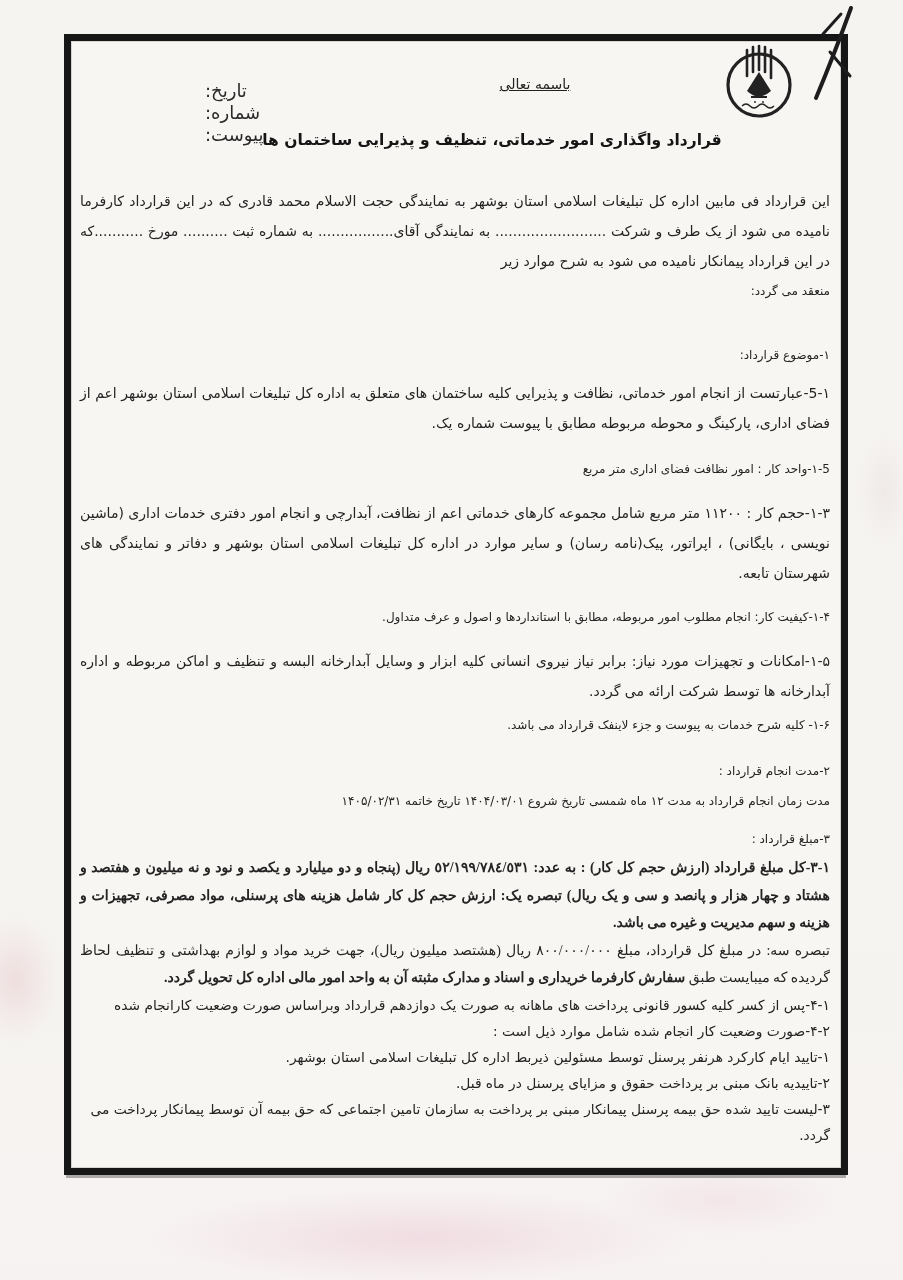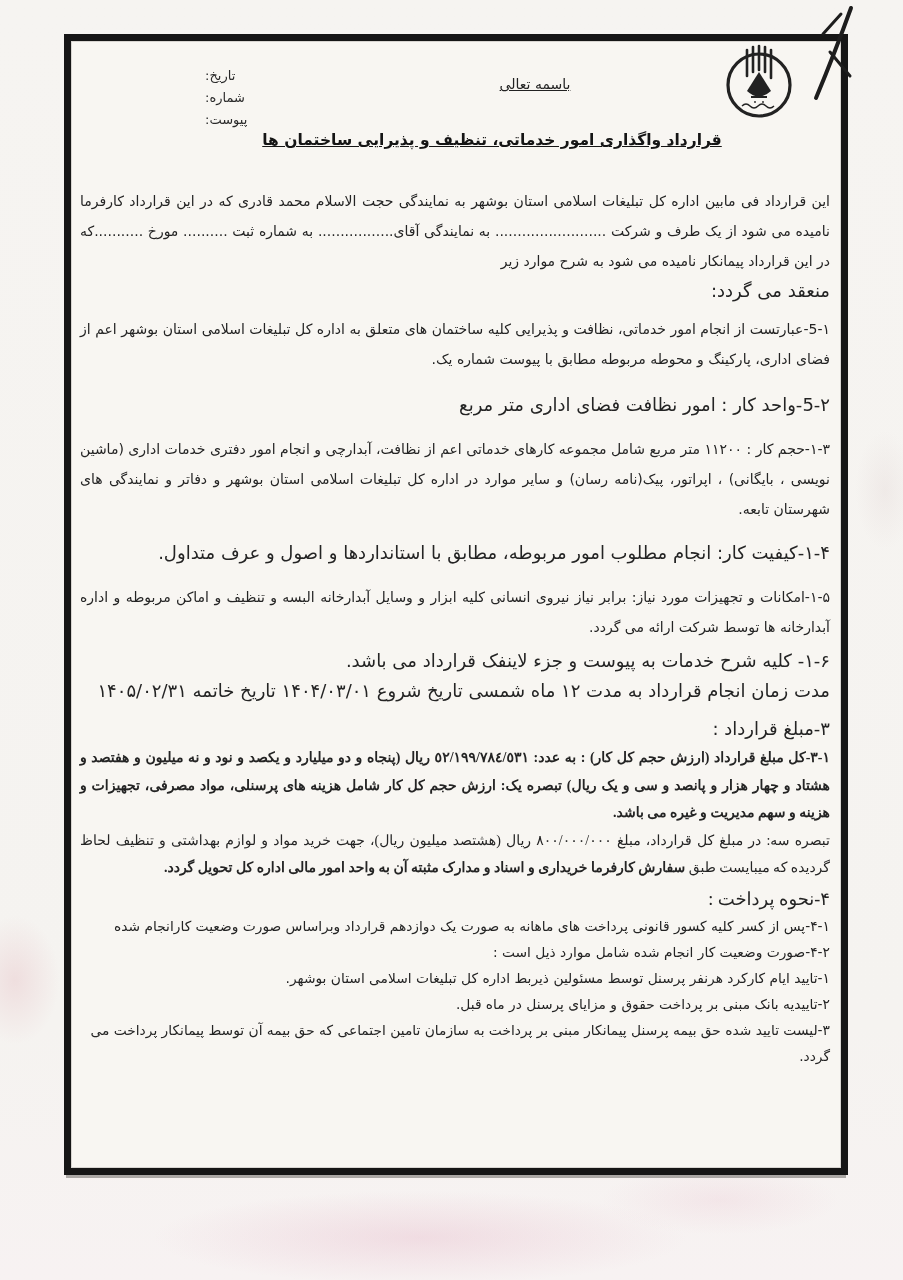--- a/index.html
+++ b/index.html
@@ -14,33 +14,33 @@
       background:radial-gradient(ellipse at center,rgba(230,185,200,.22),rgba(230,185,200,0) 70%);}
   .b3{left:-30px;top:915px;width:90px;height:130px;
       background:radial-gradient(ellipse at center,rgba(220,160,170,.25),rgba(220,160,170,0) 70%);}
   .b4{left:855px;top:430px;width:60px;height:120px;
       background:radial-gradient(ellipse at center,rgba(210,190,190,.18),rgba(210,190,190,0) 70%);}
 
   .frame{position:absolute;left:64px;top:34px;width:784px;height:1141px;
          box-sizing:border-box;border:7px solid #161616;background:#f8f6f2;
          box-shadow:0 5px 0 -2px rgba(80,78,74,.45), inset 0 0 0 1px rgba(120,115,110,.25);}
 
-  .meta{position:absolute;left:205px;top:65px;width:100px;direction:rtl;text-align:left;
-        font-size:13px;line-height:22px;color:#2a2a2a;}
+  .meta{position:absolute;left:205px;top:80px;width:100px;direction:rtl;text-align:left;
+        font-size:18px;line-height:22px;color:#2a2a2a;}
   .bismillah{position:absolute;left:445px;top:76px;width:180px;text-align:center;
         font-size:14px;color:#222;text-decoration:underline;}
   .logo{position:absolute;left:718px;top:42px;width:82px;height:82px;}
 
   .title{position:absolute;left:72px;top:131px;width:770px;padding-left:70px;
          box-sizing:border-box;text-align:center;direction:rtl;
-         font-size:15.5px;font-weight:700;color:#151515;letter-spacing:.2px;text-decoration:underline;}
+         font-size:15.5px;font-weight:700;color:#151515;letter-spacing:.2px;}
 
   .bodytext{position:absolute;left:80px;top:186px;width:750px;direction:rtl;color:#242424;}
   .p{font-size:14px;line-height:30px;text-align:justify;text-align-last:right;}
-  .single{font-size:18px;line-height:30px;text-align:right;}
+  .single{font-size:12px;line-height:30px;text-align:right;}
   .tight{line-height:27.5px;font-family:Liberation Serif, serif;}
   .list{font-size:13.8px;line-height:26px;text-align:right;}
   .b{font-weight:700;}
 
   .penmark{position:absolute;left:0;top:0;width:903px;height:1280px;pointer-events:none;}
 </style>
 </head>
 <body>
 
 <div class="canvas">
@@ -84,37 +84,38 @@
   <div class="title">قرارداد واگذاری امور خدماتی، تنظیف و پذیرایی ساختمان ها</div>
 
   <div class="bodytext">
 
     <div class="p">
       <span>این قرارداد فی مابین اداره کل تبلیغات اسلامی استان بوشهر به نمایندگی حجت الاسلام محمد قادری که در این قرارداد کارفرما نامیده می شود از یک طرف</span>
       <span>و شرکت ......................... به نمایندگی آقای................. به شماره ثبت .......... مورخ ...........که در این قرارداد پیمانکار نامیده می شود به شرح موارد زیر</span>
     </div>
     <div class="single">منعقد می گردد:</div>
 
+    <div class="single" style="margin-top:34px">۱-موضوع قرارداد:</div>
     <div class="p" style="margin-top:8px">5-۱-عبارتست از انجام امور خدماتی، نظافت و پذیرایی کلیه ساختمان های متعلق به اداره کل تبلیغات اسلامی استان بوشهر اعم از فضای اداری، پارکینگ و محوطه مربوطه مطابق با پیوست شماره یک.</div>
-    <div class="single" style="margin-top:16px">5-۲-واحد کار : امور نظافت فضای اداری متر مربع</div>
+    <div class="single" style="margin-top:16px">۱-5-واحد کار : امور نظافت فضای اداری متر مربع</div>
     <div class="p" style="margin-top:14px">۱-۳-حجم کار : ۱۱۲۰۰ متر مربع شامل مجموعه کارهای خدماتی اعم از نظافت، آبدارچی و انجام امور دفتری خدمات اداری (ماشین نویسی ، بایگانی) ، اپراتور، پیک(نامه رسان) و سایر موارد در اداره کل تبلیغات اسلامی استان بوشهر و دفاتر و نمایندگی های شهرستان تابعه.</div>
     <div class="single" style="margin-top:14px">۱-۴-کیفیت کار: انجام مطلوب امور مربوطه، مطابق با استانداردها و اصول و عرف متداول.</div>
     <div class="p" style="margin-top:14px">۱-۵-امکانات و تجهیزات مورد نیاز: برابر نیاز نیروی انسانی کلیه ابزار و وسایل آبدارخانه البسه و تنظیف و اماکن مربوطه و اداره آبدارخانه ها توسط شرکت ارائه می گردد.</div>
     <div class="single" style="margin-top:4px">۱-۶- کلیه شرح خدمات به پیوست و جزء لاینفک قرارداد می باشد.</div>
 
+    <div class="single" style="margin-top:16px">۲-مدت انجام قرارداد :</div>
     <div class="single" style="margin-top:0">مدت زمان انجام قرارداد به مدت ۱۲ ماه شمسی تاریخ شروع ۱۴۰۴/۰۳/۰۱ تاریخ خاتمه ۱۴۰۵/۰۲/۳۱</div>
 
     <div class="single" style="margin-top:8px">۳-مبلغ قرارداد :</div>
     <div class="p tight b">۳-۱-کل مبلغ قرارداد (ارزش حجم کل کار) : به عدد: ٥٢/١٩٩/٧٨٤/٥٣١ ریال (پنجاه و دو میلیارد و یکصد و نود و نه میلیون و هفتصد و هشتاد و چهار هزار و پانصد و سی و یک ریال) تبصره یک: ارزش حجم کل کار شامل هزینه های پرسنلی، مواد مصرفی، تجهیزات و هزینه و سهم مدیریت و غیره می باشد.</div>
     <div class="p tight">
       <span>تبصره سه: در مبلغ کل قرارداد، مبلغ ۸۰۰/۰۰۰/۰۰۰ ریال (هشتصد میلیون ریال)، جهت خرید مواد و لوازم بهداشتی و تنظیف لحاظ گردیده که میبایست طبق</span>
       <span class="b">سفارش کارفرما خریداری و اسناد و مدارک مثبته آن به واحد امور مالی اداره کل تحویل گردد.</span>
     </div>
 
-    <div class="single tight" style="margin-top:4px">۴-نحوه پرداخت :</div>
     <div class="list">۴-۱-پس از کسر کلیه کسور قانونی پرداخت های ماهانه به صورت یک دوازدهم قرارداد وبراساس صورت وضعیت کارانجام شده</div>
     <div class="list">۴-۲-صورت وضعیت کار انجام شده شامل موارد ذیل است :</div>
     <div class="list">۱-تایید ایام کارکرد هرنفر پرسنل توسط مسئولین ذیربط اداره کل تبلیغات اسلامی استان بوشهر.</div>
     <div class="list">۲-تاییدیه بانک مبنی بر پرداخت حقوق و مزایای پرسنل در ماه قبل.</div>
     <div class="list">۳-لیست تایید شده حق بیمه پرسنل پیمانکار مبنی بر پرداخت به سازمان تامین اجتماعی که حق بیمه آن توسط پیمانکار پرداخت می گردد.</div>
 
   </div>
 
   <svg class="penmark" viewBox="0 0 903 1280">
     <g stroke="#1d1d1d" fill="none" stroke-linecap="round">

